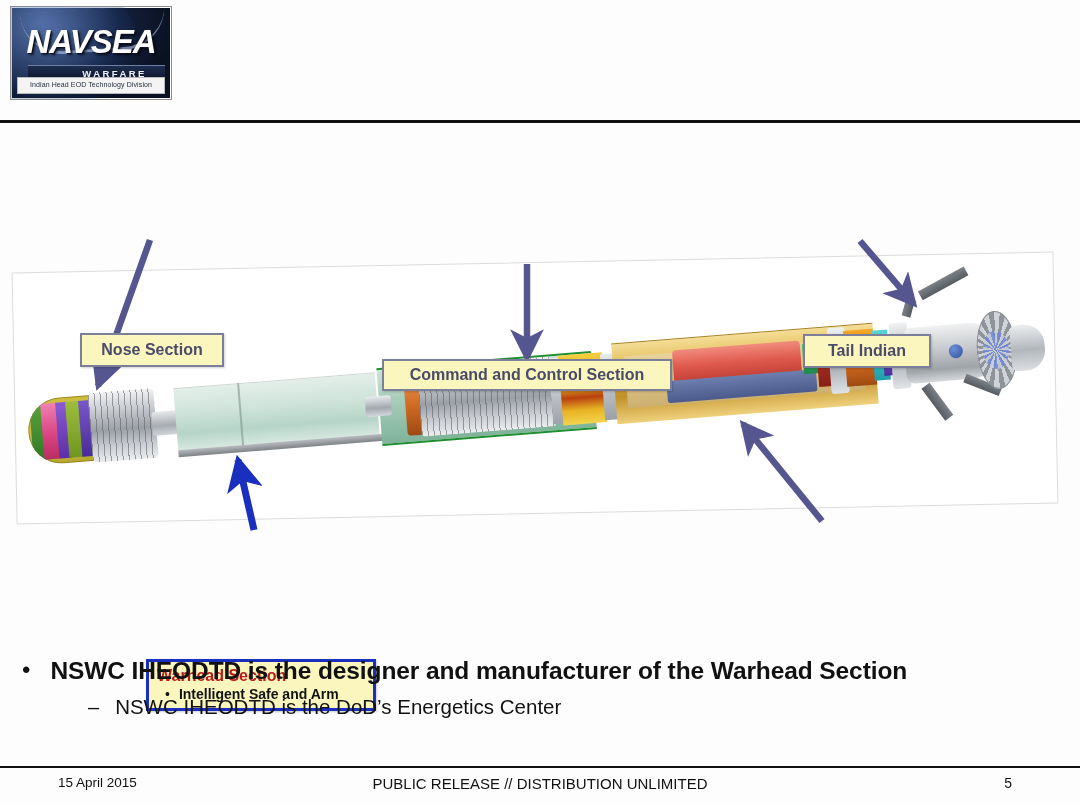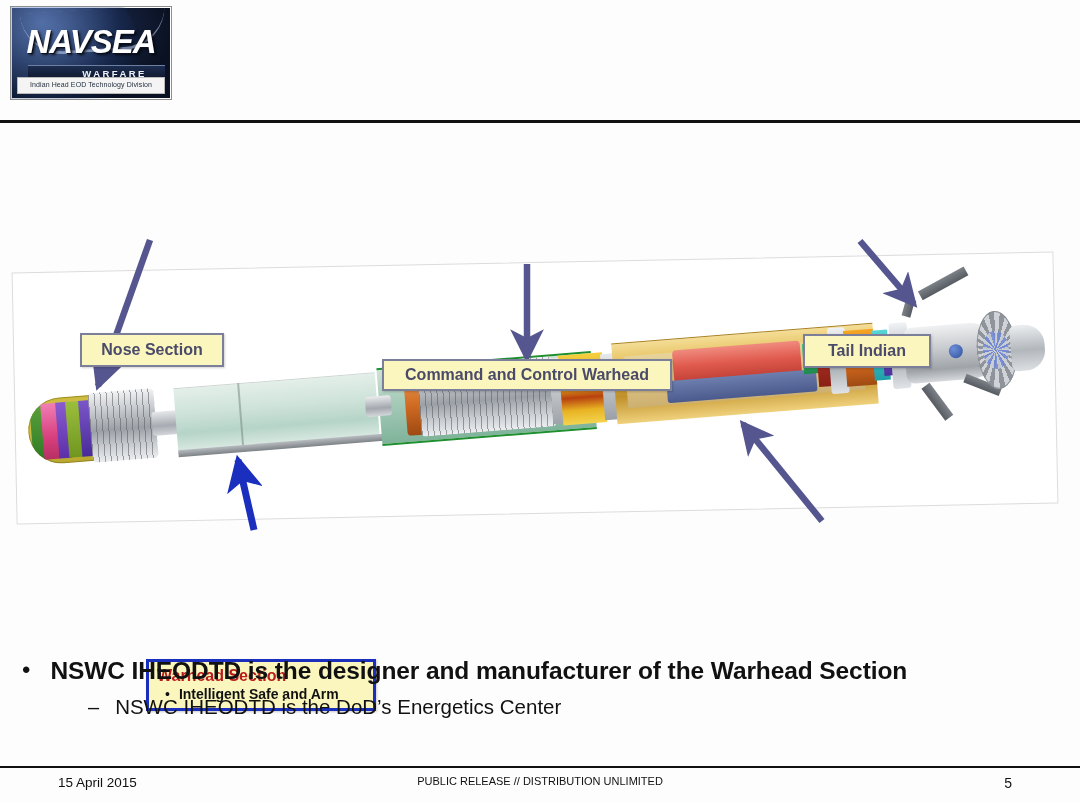--- a/index.html
+++ b/index.html
@@ -212,21 +212,21 @@
   .b1 .dot{font-size:24px;line-height:30px;color:#111;}
   .b1 .txt{font-size:24.5px;line-height:31px;font-weight:bold;color:#111111;letter-spacing:-.1px;}
   .b2{display:flex;align-items:flex-start;gap:16px;padding-left:88px;margin-top:8px;}
   .b2 .dash{font-size:20px;line-height:26px;color:#111;}
   .b2 .txt{font-size:20.5px;line-height:26px;color:#111111;}
 
   
   .footrule{position:absolute;left:0;top:766px;width:1080px;height:2px;background:#111;}
   .footer{position:absolute;left:0;top:772px;width:1080px;height:26px;}
   .f-date{position:absolute;left:58px;top:3px;font-size:13.5px;color:#111;}
-  .f-mid{position:absolute;left:0;right:0;top:3px;text-align:center;font-size:11px;color:#111;}
+  .f-mid{position:absolute;left:0;right:0;top:3px;text-align:center;font-size:15px;color:#111;}
   .f-page{position:absolute;right:68px;top:3px;font-size:14px;color:#111;}
 </style>
 </head>
 <body>
 
 <div class="slide">
 
   <div class="header">
 
     <div class="logo">
@@ -308,21 +308,21 @@
       <line x1="527" y1="264" x2="527" y2="358" stroke="#55558f" stroke-width="6.5" marker-end="url(#ah)"></line>
       <line x1="860" y1="241" x2="914" y2="304" stroke="#55558f" stroke-width="6.5" marker-end="url(#ah)"></line>
       <line x1="822" y1="521" x2="743" y2="424" stroke="#55558f" stroke-width="6.5" marker-end="url(#ah)"></line>
       <line x1="254" y1="530" x2="238" y2="460" stroke="#1a2fbd" stroke-width="7" marker-end="url(#ahb)"></line>
     </svg>
 
     <div class="callout small c-nose">
       <span>Nose Section</span>
     </div>
     <div class="callout small c-cc">
-      <span>Command and Control Warhead</span>
+      <span>Command and Control Section</span>
     </div>
     <div class="callout small c-tail">
       <span>Tail Indian</span>
     </div>
 
     <div class="c-wh">
       <div class="wt">Warhead Section</div>
       <div class="wrow">
         <span class="wb">•</span>
         <span class="wi">Intelligent Safe and Arm</span>

